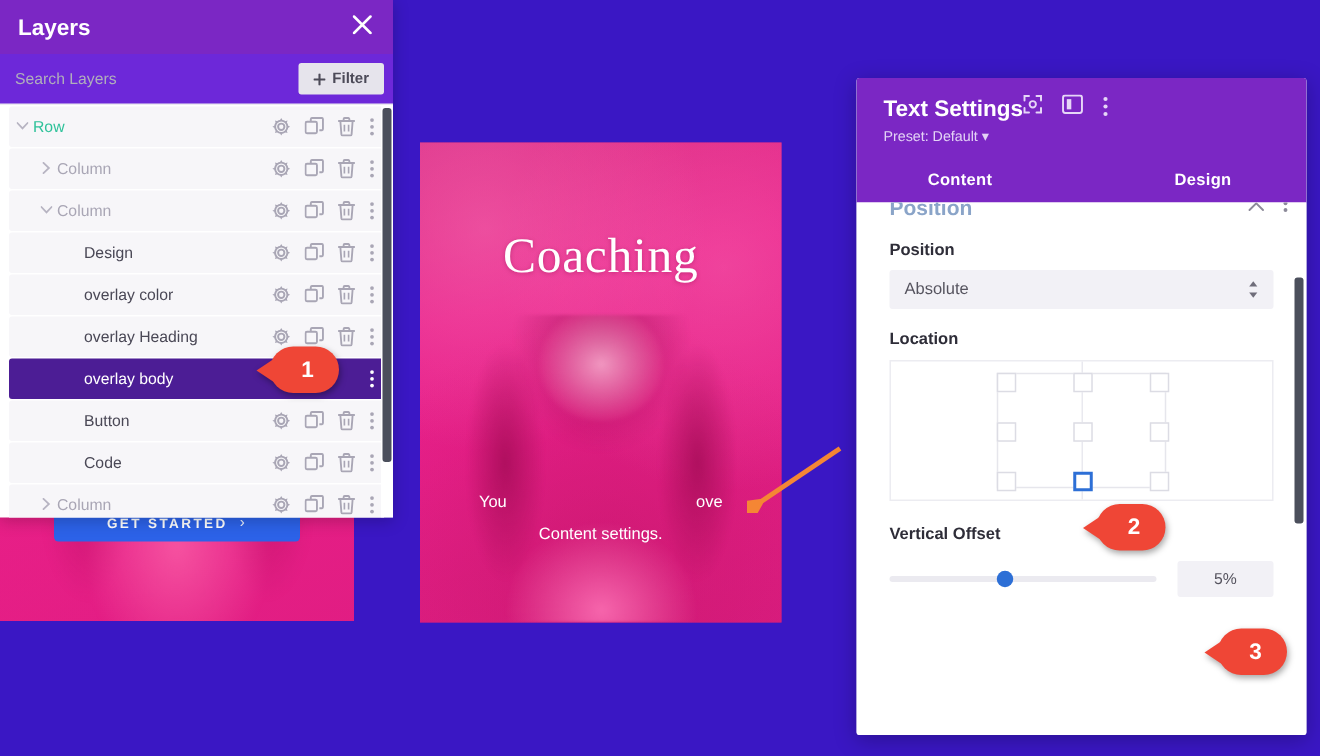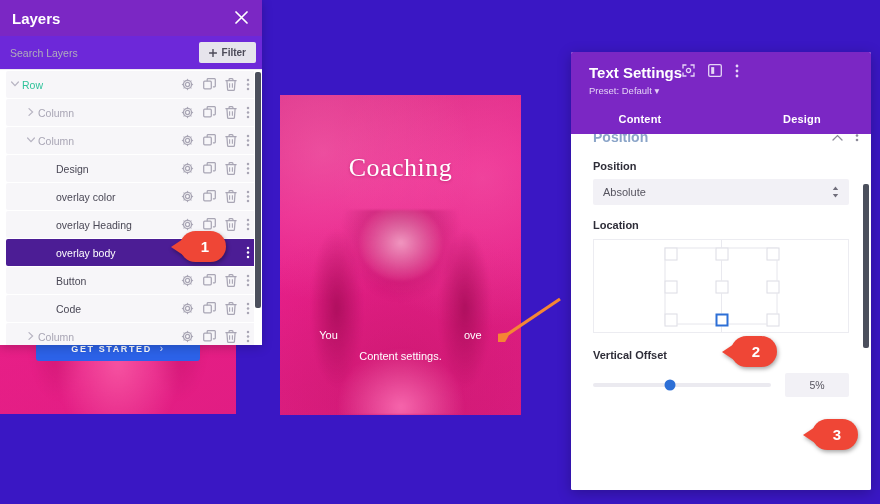--- a/index.html
+++ b/index.html
@@ -61,21 +61,21 @@
       radial-gradient(ellipse 44% 46% at 50% 10%, rgba(150,8,78,.62), transparent 76%),
       radial-gradient(ellipse 20% 52% at 14% 48%, rgba(158,10,82,.72), transparent 74%),
       radial-gradient(ellipse 20% 52% at 86% 48%, rgba(158,10,82,.72), transparent 74%),
       radial-gradient(ellipse 50% 40% at 50% 96%, rgba(255,120,185,.80), transparent 72%);
     filter: blur(1.2px);
   }
   .preview-center .hero-title {
     position:absolute; left:0; right:0; top:18%;
     text-align:center; color:#fff;
     font-family:"Liberation Serif", serif;
-    font-size:26px; letter-spacing:.5px;
+    font-size:33px; letter-spacing:.5px;
     text-shadow:0 1px 3px rgba(120,0,60,.35);
   }
   .preview-center .body-text {
     position:absolute; left:14px; right:14px; top:230px;
     text-align:center; color:#fff; font-size:11px; line-height:1.9;
   }
   .btn-chevron { font-size:10px; font-weight:normal; opacity:.9; }
 
   
   .arrow-annot { position:absolute; left:498px; top:296px; width:66px; height:46px; }

